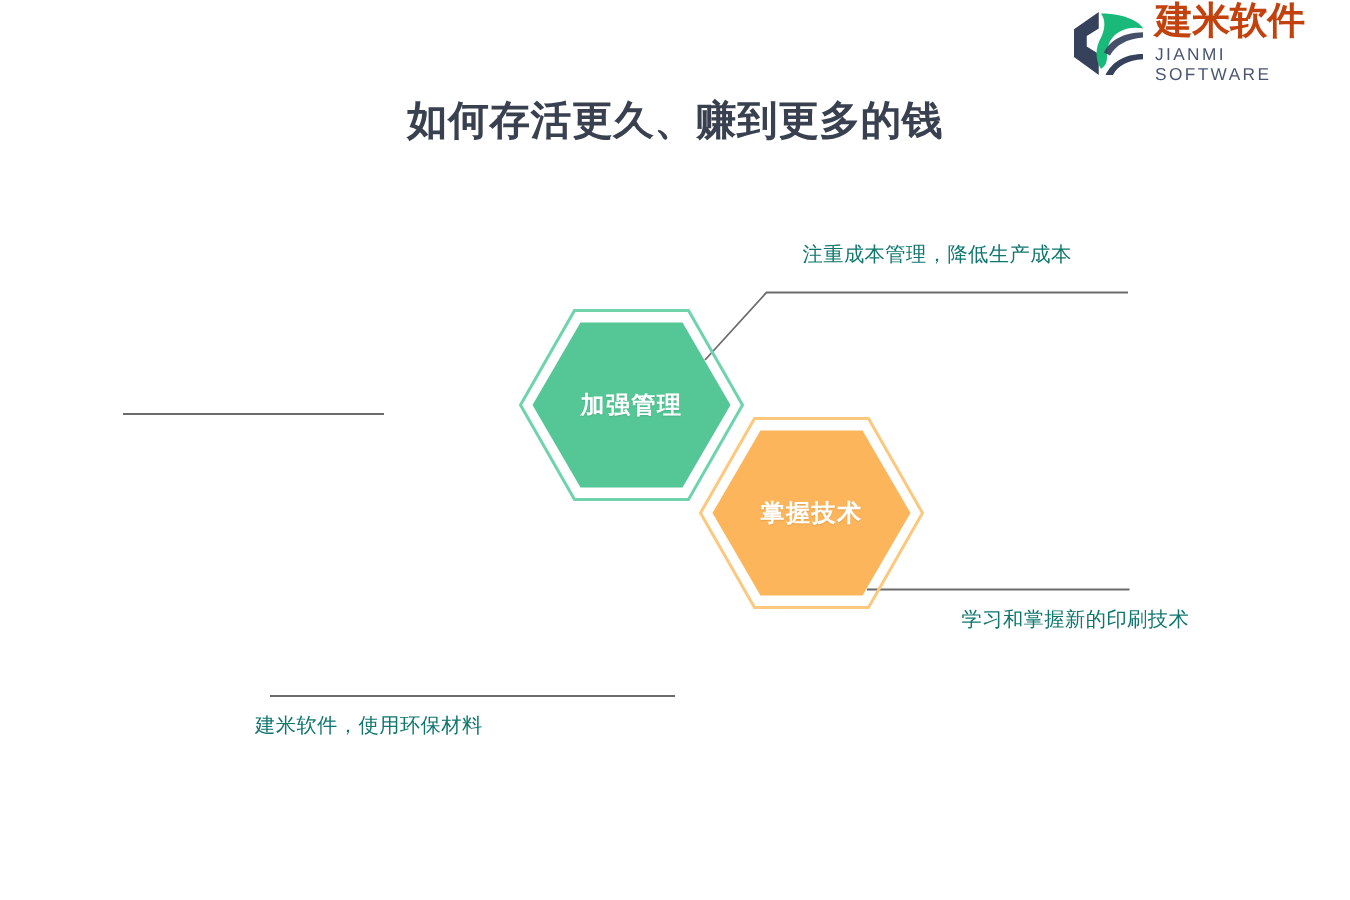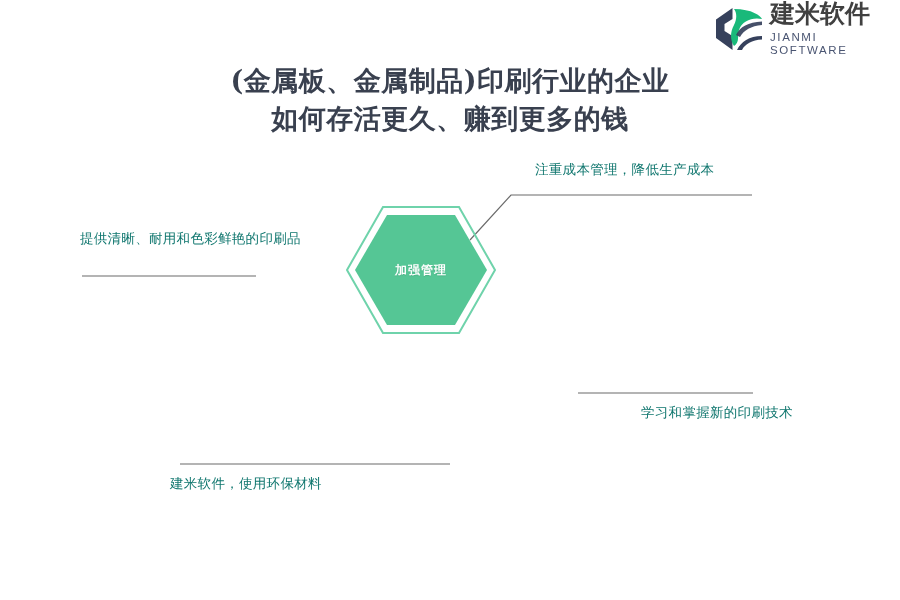--- a/index.html
+++ b/index.html
@@ -33,21 +33,21 @@
   }
   #logo-text-wrap {
     margin-left: 4px;
     display: flex;
     flex-direction: column;
     justify-content: center;
   }
   #logo-cn {
     font-size: 25px;
     font-weight: bold;
-    color: #404040;
+    color: #c2410c;
     line-height: 1.0;
     letter-spacing: 0px;
     font-family: "DejaVu Sans", "Liberation Sans", sans-serif;
   }
   #logo-en {
     font-size: 11.5px;
     color: #4a5572;
     letter-spacing: 1.6px;
     line-height: 1.1;
     margin-top: 5px;
@@ -94,21 +94,21 @@
     justify-content: center;
   }
   .hex .outer, .hex .inner {
     position: absolute;
     left: 0; top: 0;
     width: 100%; height: 100%;
   }
   .hex .label {
     position: relative;
     color: #ffffff;
-    font-size: 12px;
+    font-size: 16px;
     font-weight: bold;
     letter-spacing: 1px;
     white-space: nowrap;
     font-family: "DejaVu Sans", "Liberation Sans", sans-serif;
     text-shadow: 0 1px 1px rgba(0,0,0,0.10);
   }
 
   
   .caption {
     position: absolute;
@@ -129,21 +129,20 @@
     <path d="M25 44 C29 36 37 30 50 30 L50 33.5 C40 34 33 38 30 44 Z" fill="#36415c"></path>
     <path d="M24 29 C28 21 36 16 50 15.5 L50 19 C39 20 32 24 28 31 Z" fill="#36415c" opacity="0.92"></path>
   </svg>
   <div id="logo-text-wrap">
     <div id="logo-cn">建米软件</div>
     <div id="logo-en">JIANMI SOFTWARE</div>
   </div>
 </div>
 
 <div id="title">
-  <span class="line">(金属板、金属制品)印刷行业的企业</span>
   <span class="line">如何存活更久、赚到更多的钱</span>
 </div>
 
 <div id="stage">
 
   <svg id="connectors" viewBox="0 0 900 600">
 
     <polyline points="470,240 511,195 752,195" fill="none" stroke="#6b6b6b" stroke-width="1.2"></polyline>
 
     <line x1="256" y1="276" x2="82" y2="276" stroke="#6b6b6b" stroke-width="1.2"></line>
@@ -157,23 +156,31 @@
   <div class="hex" style="left:345px; top:205px; width:152px; height:130px;">
     <svg class="outer" viewBox="0 0 152 130">
       <polygon points="38,2 114,2 150,65 114,128 38,128 2,65" fill="none" stroke="#6fd3ab" stroke-width="2"></polygon>
     </svg>
     <svg class="inner" viewBox="0 0 152 130">
       <polygon points="42,10 110,10 142,65 110,120 42,120 10,65" fill="#55c695"></polygon>
     </svg>
     <span class="label">加强管理</span>
   </div>
 
+  <div class="hex" style="left:465px; top:277px; width:152px; height:130px;">
+    <svg class="outer" viewBox="0 0 152 130">
+      <polygon points="38,2 114,2 150,65 114,128 38,128 2,65" fill="none" stroke="#fcc87e" stroke-width="2"></polygon>
+    </svg>
+    <svg class="inner" viewBox="0 0 152 130">
+      <polygon points="42,10 110,10 142,65 110,120 42,120 10,65" fill="#fcb55a"></polygon>
+    </svg>
+    <span class="label">掌握技术</span>
+  </div>
 
 
   <div class="caption" style="left:535px; top:161px;">注重成本管理，降低生产成本</div>
 
-  <div class="caption" style="left:80px; top:230px;">提供清晰、耐用和色彩鲜艳的印刷品</div>
 
   <div class="caption" style="left:641px; top:404px;text-align:center;">学习和掌握新的印刷技术</div>
 
   <div class="caption" style="left:170px; top:475px;">建米软件，使用环保材料</div>
 
 </div>
 
 </body></html>

